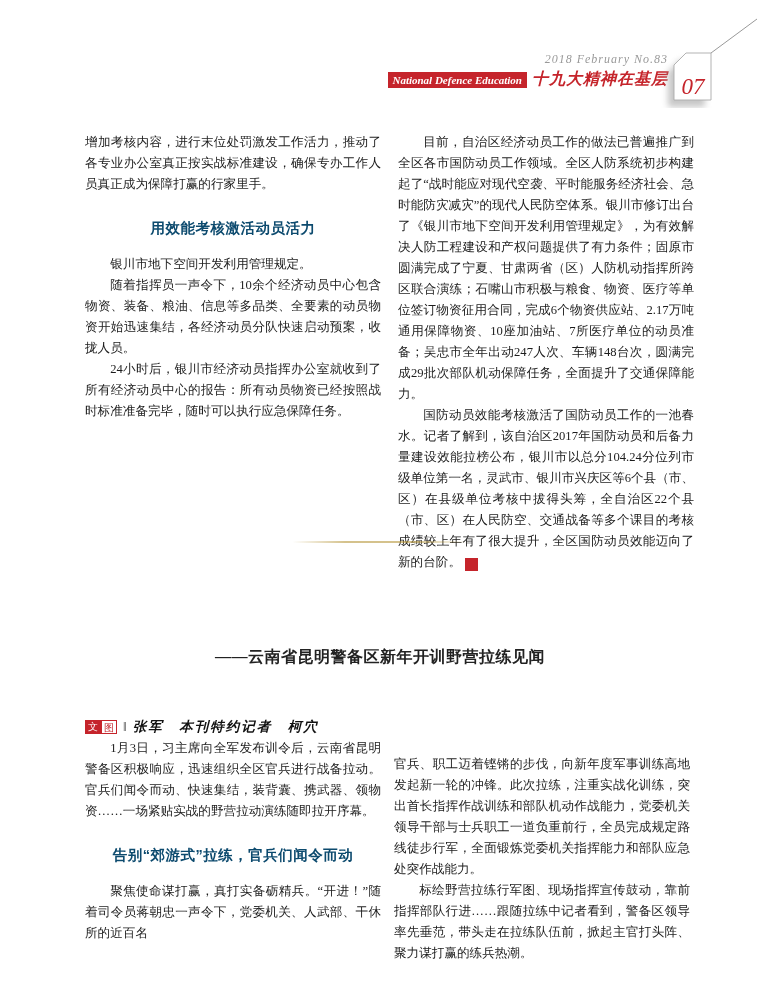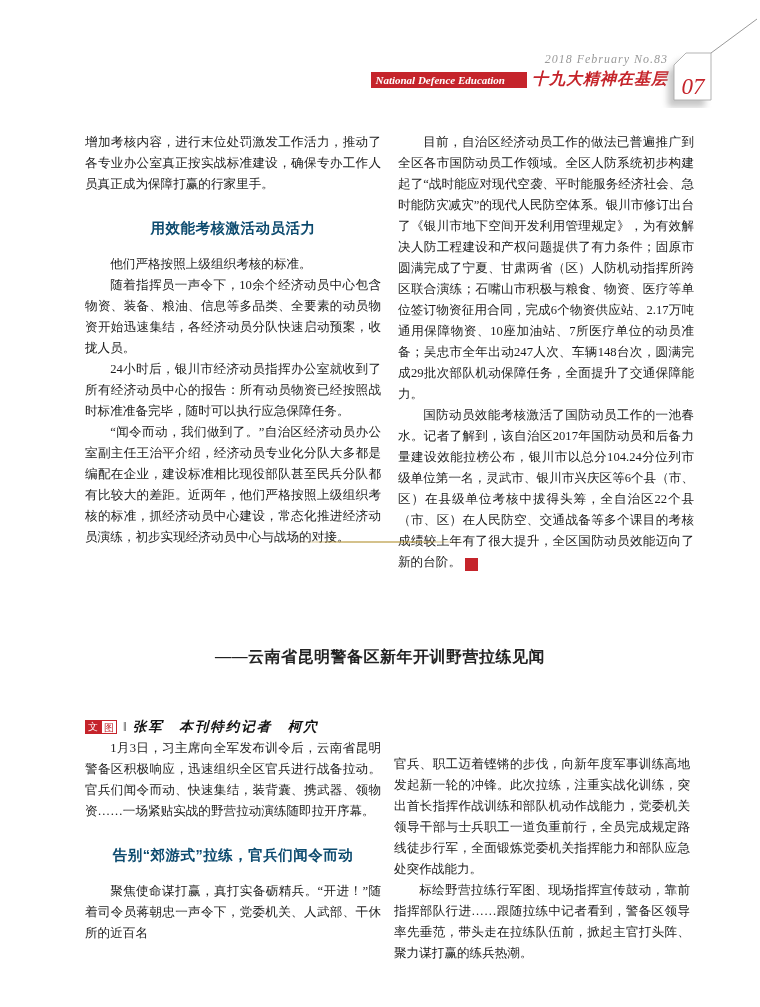--- a/index.html
+++ b/index.html
@@ -17,21 +17,21 @@
     font:italic 12px "Liberation Serif","DejaVu Serif",serif;
     color:var(--gray); letter-spacing:1px;
   }
   .brand-row {
     position:absolute; top:69px; right:92px;
     display:flex; align-items:center; gap:5px;
   }
   .brand-en {
     background:var(--red); color:#ffffff;
     font:italic bold 11px "Liberation Serif","DejaVu Serif",serif;
-    padding:2px 22px 2px 4px; letter-spacing:0px; white-space:nowrap;
+    padding:2px 5px 2px 4px; letter-spacing:0px; white-space:nowrap;
   }
   .brand-cn {
     color:var(--red);
     font:italic bold 16px "Liberation Sans","DejaVu Sans",sans-serif;
     letter-spacing:1px; white-space:nowrap;
   }
   .corner-svg { position:absolute; left:600px; top:8px; width:160px; height:100px; }
   .tab-number {
     font:italic 23px "Liberation Serif","DejaVu Serif",serif;
     fill:var(--red);
@@ -123,24 +123,23 @@
     </defs>
     <polygon points="80,52 105,52 105,99 68,99 68,64" fill="#a9a9a9" opacity="0.65" filter="url(#tabblur)"></polygon>
     <polygon points="86,45 111,45 111,92 74,92 74,57" fill="#ffffff" stroke="#aaaaaa" stroke-width="0.9"></polygon>
     <line x1="111" y1="45" x2="157" y2="11" stroke="#999999" stroke-width="1"></line>
     <text class="tab-number" x="93" y="86" text-anchor="middle">07</text>
   </svg>
 
   <div class="col" id="top-left">
     <p>增加考核内容，进行末位处罚激发工作活力，推动了各专业办公室真正按实战标准建设，确保专办工作人员真正成为保障打赢的行家里手。</p>
     <div class="col-heading">用效能考核激活动员活力</div>
-    <p class="indent">他们严格按照上级组织考核的标准。</p>
+    <p class="indent">银川市地下空间开发利用管理规定。</p>
     <p class="indent">随着指挥员一声令下，10余个经济动员中心包含物资、装备、粮油、信息等多品类、全要素的动员物资开始迅速集结，各经济动员分队快速启动预案，收拢人员。</p>
     <p class="indent">24小时后，银川市经济动员指挥办公室就收到了所有经济动员中心的报告：所有动员物资已经按照战时标准准备完毕，随时可以执行应急保障任务。</p>
-    <p class="indent">“闻令而动，我们做到了。”自治区经济动员办公室副主任王治平介绍，经济动员专业化分队大多都是编配在企业，建设标准相比现役部队甚至民兵分队都有比较大的差距。近两年，他们严格按照上级组织考核的标准，抓经济动员中心建设，常态化推进经济动员演练，初步实现经济动员中心与战场的对接。</p>
   </div>
 
   <div class="col" id="top-right">
     <p class="indent">目前，自治区经济动员工作的做法已普遍推广到全区各市国防动员工作领域。全区人防系统初步构建起了“战时能应对现代空袭、平时能服务经济社会、急时能防灾减灾”的现代人民防空体系。银川市修订出台了《银川市地下空间开发利用管理规定》，为有效解决人防工程建设和产权问题提供了有力条件；固原市圆满完成了宁夏、甘肃两省（区）人防机动指挥所跨区联合演练；石嘴山市积极与粮食、物资、医疗等单位签订物资征用合同，完成6个物资供应站、2.17万吨通用保障物资、10座加油站、7所医疗单位的动员准备；吴忠市全年出动247人次、车辆148台次，圆满完成29批次部队机动保障任务，全面提升了交通保障能力。</p>
     <p class="indent">
       <span>国防动员效能考核激活了国防动员工作的一池春水。记者了解到，该自治区2017年国防动员和后备力量建设效能拉榜公布，银川市以总分104.24分位列市级单位第一名，灵武市、银川市兴庆区等6个县（市、区）在县级单位考核中拔得头筹，全自治区22个县（市、区）在人民防空、交通战备等多个课目的考核成绩较上年有了很大提升，全区国防动员效能迈向了新的台阶。</span><span class="end-mark">G</span>
     </p>
   </div>
 
   <div class="gold-divider"></div>

